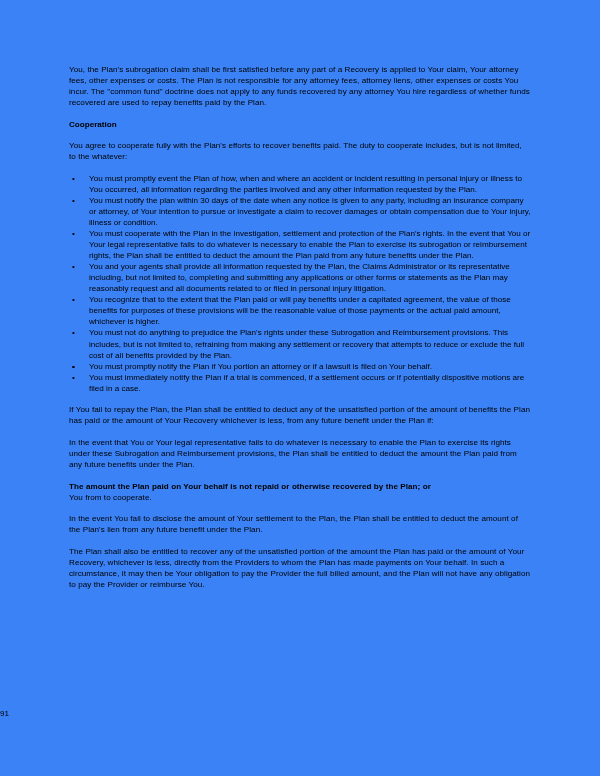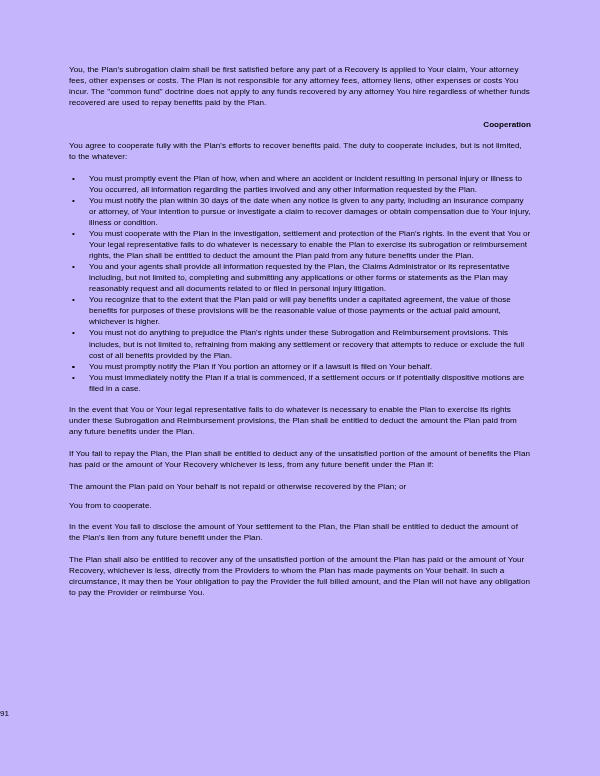--- a/index.html
+++ b/index.html
@@ -8,47 +8,47 @@
     background: #ffffff;
   }
   body {
     font-family: "Liberation Sans", sans-serif;
     color: #000000;
   }
   .page {
     position: relative;
     width: 600px;
     height: 776px;
-    background: #c4b5fd;
+    background: #3b82f6;
     overflow: hidden;
     box-sizing: border-box;
   }
   .content {
     position: absolute;
     left: 69px;
     top: 64px;
     width: 462px;
   }
   .para {
     font-size: 8.1px;
     line-height: 11.05px;
     margin: 0 0 10.5px 0;
     text-align: left;
     letter-spacing: 0.005em;
     word-spacing: 0.01em;
   }
   .para.tight {
-    margin-bottom: 8px;
+    margin-bottom: 0;
+    font-weight: bold;
   }
   .section-head {
     font-size: 8.1px;
     line-height: 11.05px;
     font-weight: bold;
     margin: 0 0 10.5px 0;
-    text-align: right;
   }
   ul.bullets {
     list-style: none;
     margin: 0 0 10.5px 0;
     padding: 0;
   }
   ul.bullets li {
     position: relative;
     font-size: 8.1px;
     line-height: 11.05px;
@@ -115,23 +115,23 @@
       <li>
         <span class="dot">•</span>
         <span>You must promptly notify the Plan if You portion an attorney or if a lawsuit is filed on Your behalf.</span>
       </li>
       <li>
         <span class="dot">•</span>
         <span>You must immediately notify the Plan if a trial is commenced, if a settlement occurs or if potentially dispositive motions are filed in a case.</span>
       </li>
     </ul>
 
+    <p class="para">If You fail to repay the Plan, the Plan shall be entitled to deduct any of the unsatisfied portion of the amount of benefits the Plan has paid or the amount of Your Recovery whichever is less, from any future benefit under the Plan if:</p>
+
     <p class="para">In the event that You or Your legal representative fails to do whatever is necessary to enable the Plan to exercise its rights under these Subrogation and Reimbursement provisions, the Plan shall be entitled to deduct the amount the Plan paid from any future benefits under the Plan.</p>
-
-    <p class="para">If You fail to repay the Plan, the Plan shall be entitled to deduct any of the unsatisfied portion of the amount of benefits the Plan has paid or the amount of Your Recovery whichever is less, from any future benefit under the Plan if:</p>
 
     <p class="para tight">The amount the Plan paid on Your behalf is not repaid or otherwise recovered by the Plan; or</p>
     <p class="para">You from to cooperate.</p>
 
     <p class="para">In the event You fail to disclose the amount of Your settlement to the Plan, the Plan shall be entitled to deduct the amount of the Plan's lien from any future benefit under the Plan.</p>
 
     <p class="para">The Plan shall also be entitled to recover any of the unsatisfied portion of the amount the Plan has paid or the amount of Your Recovery, whichever is less, directly from the Providers to whom the Plan has made payments on Your behalf. In such a circumstance, it may then be Your obligation to pay the Provider the full billed amount, and the Plan will not have any obligation to pay the Provider or reimburse You.</p>
 
   </div>
 

